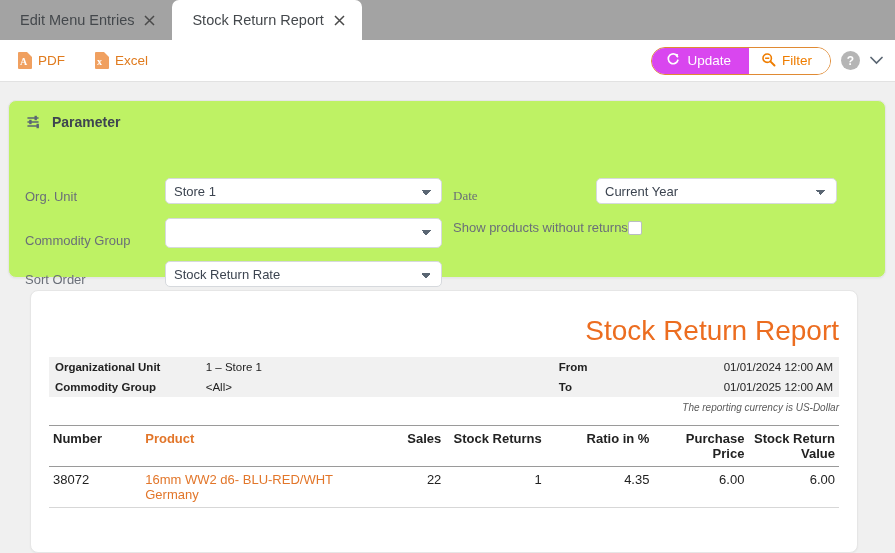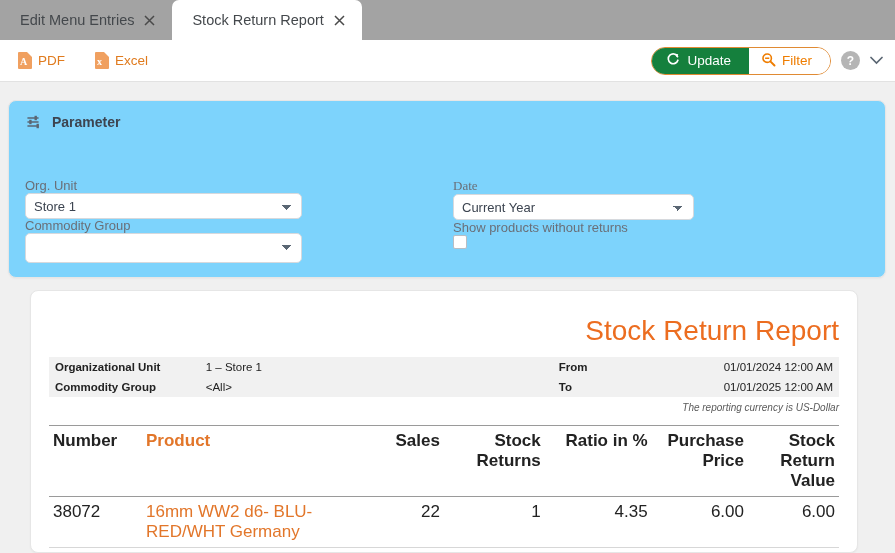--- a/index.html
+++ b/index.html
@@ -100,21 +100,21 @@
   }
   .segmented {
     display: flex;
     align-items: stretch;
     border-radius: 16px;
     overflow: hidden;
     border: 1px solid #e08a33;
     height: 28px;
   }
   .seg-update {
-    background: #15803d;
+    background: #d946ef;
     color: #ffffff;
     display: flex;
     align-items: center;
     gap: 7px;
     padding: 0 18px 0 14px;
     font-size: 13.5px;
     cursor: pointer;
   }
   .seg-filter {
     background: #ffffff;
@@ -143,41 +143,41 @@
     font-size: 12px;
     cursor: pointer;
     line-height: 1;
   }
 
   
   .param-card {
     position: absolute;
     left: 8px; top: 100px;
     width: 878px; height: 178px;
-    background: #7dd3fc;
+    background: #bef264;
     border: 1px solid #e6e6e6;
     border-radius: 8px;
     box-shadow: 0 1px 2px rgba(0,0,0,0.04);
   }
   .param-head {
     display: flex;
     align-items: center;
     gap: 9px;
     padding: 13px 0 0 18px;
     font-size: 14px;
     font-weight: bold;
     color: #3d4450;
   }
   .sliders-icon { display: block; }
 
   .param-grid {
     position: relative;
     padding: 16px 0 0 0;
   }
-  .row { display: flex; align-items: flex-start; position: absolute; flex-direction: column; }
+  .row { display: flex; align-items: flex-end; position: absolute; }
   .lbl {
     color: #6a6f78;
     font-size: 13px;
   }
   select.ctl {
     font-family: "Liberation Sans", sans-serif;
     font-size: 13px;
     color: #3c4450;
     border: 1px solid #d6d9dd;
     border-radius: 5px;
@@ -244,21 +244,21 @@
     text-align: right;
     font-style: italic;
     font-size: 10px;
     color: #5a5a5a;
     margin: 5px 0 12px 0;
   }
 
   table.data {
     width: 100%;
     border-collapse: collapse;
-    font-size: 17px;
+    font-size: 13px;
     color: #222;
   }
   table.data thead th {
     font-weight: bold;
     border-top: 1px solid #9a9a9a;
     border-bottom: 1px solid #9a9a9a;
     padding: 5px 4px;
     vertical-align: top;
   }
   table.data tbody td {
@@ -367,20 +367,26 @@
       </select>
     </div>
 
     <div class="row" style="left:16px; top:88px;">
       <span class="lbl" style="width:140px;">Commodity Group</span>
       <select class="ctl" style="width:277px; height:30px;">
         <option></option>
       </select>
     </div>
 
+    <div class="row" style="left:16px; top:131px;">
+      <span class="lbl" style="width:140px;">Sort Order</span>
+      <select class="ctl" style="width:277px;">
+        <option>Stock Return Rate</option>
+      </select>
+    </div>
 
     <div class="row" style="left:444px; top:48px;">
       <span class="lbl" style="width:143px;font-family:Liberation Serif, serif;">Date</span>
       <select class="ctl" style="width:241px;">
         <option>Current Year</option>
       </select>
     </div>
 
     <div class="row" style="left:444px; top:90px; ">
       <span class="lbl">Show products without returns</span>

